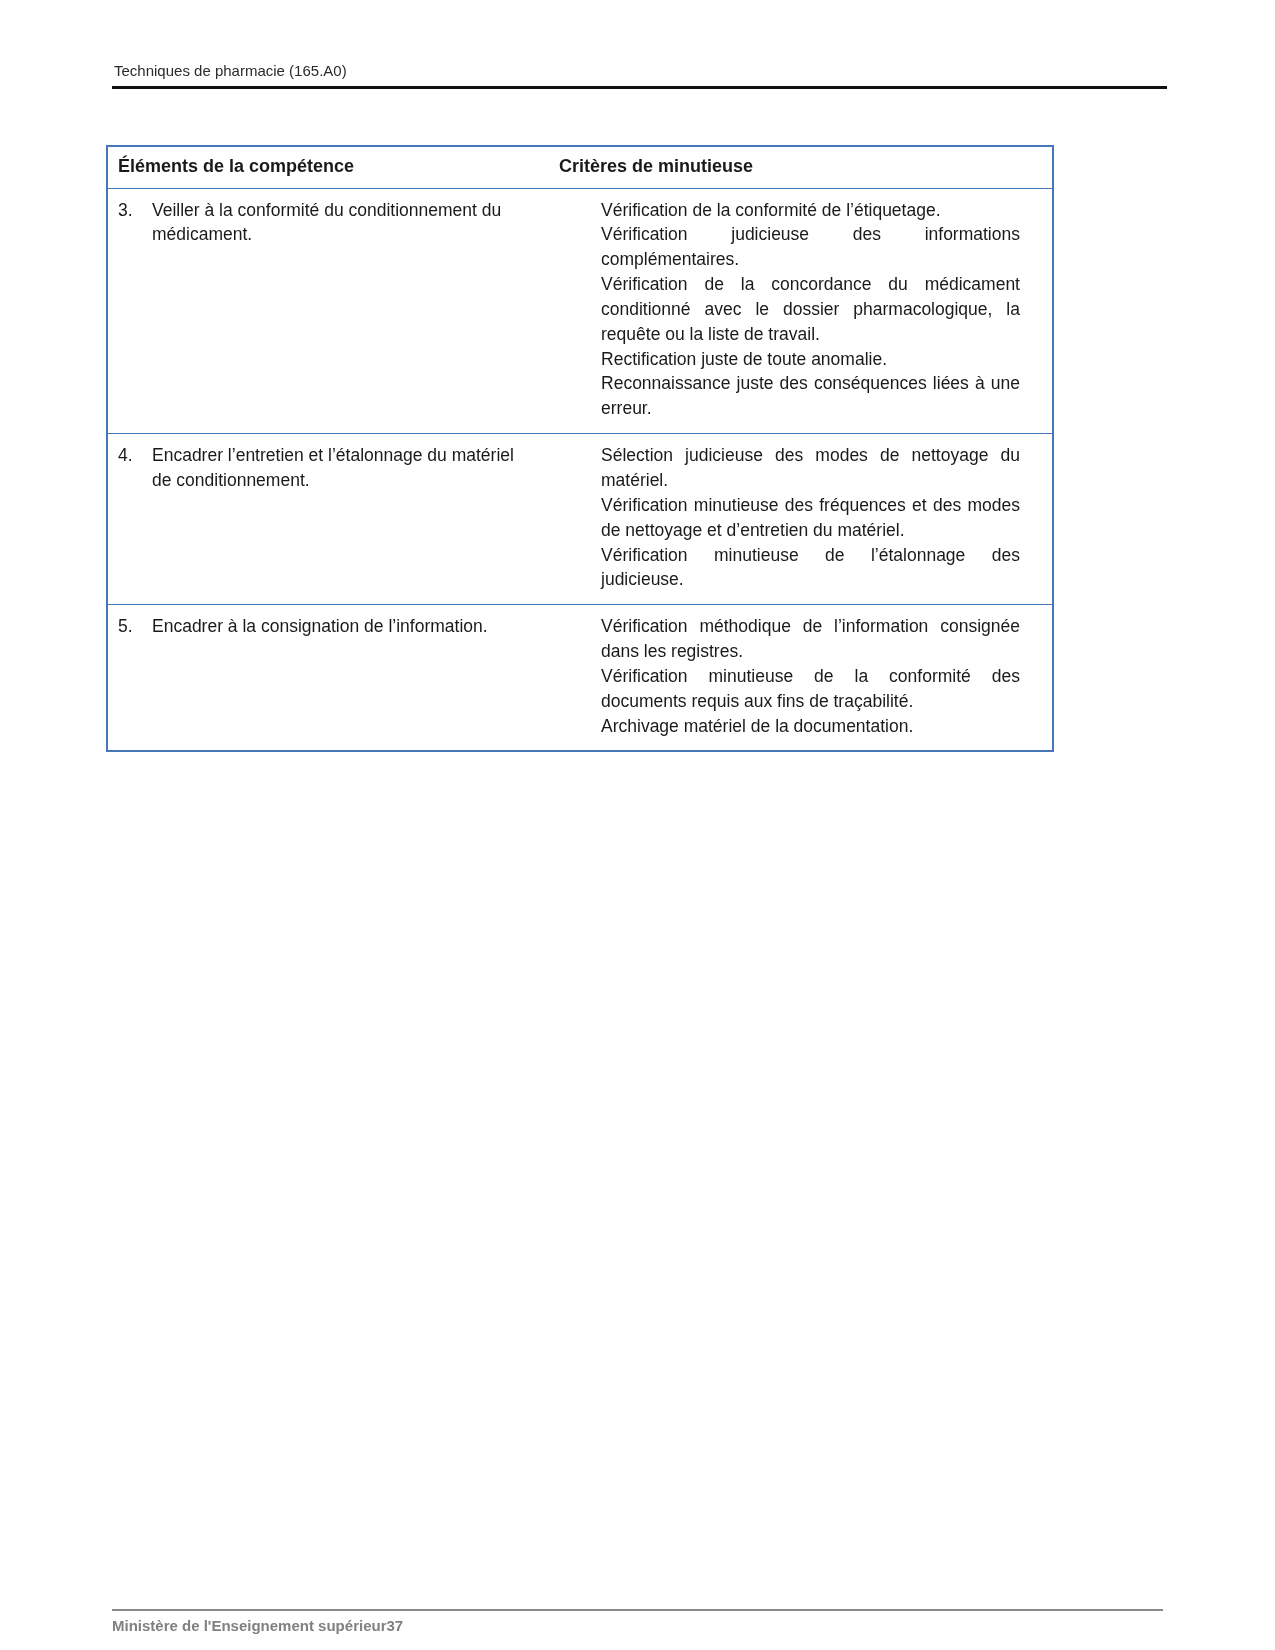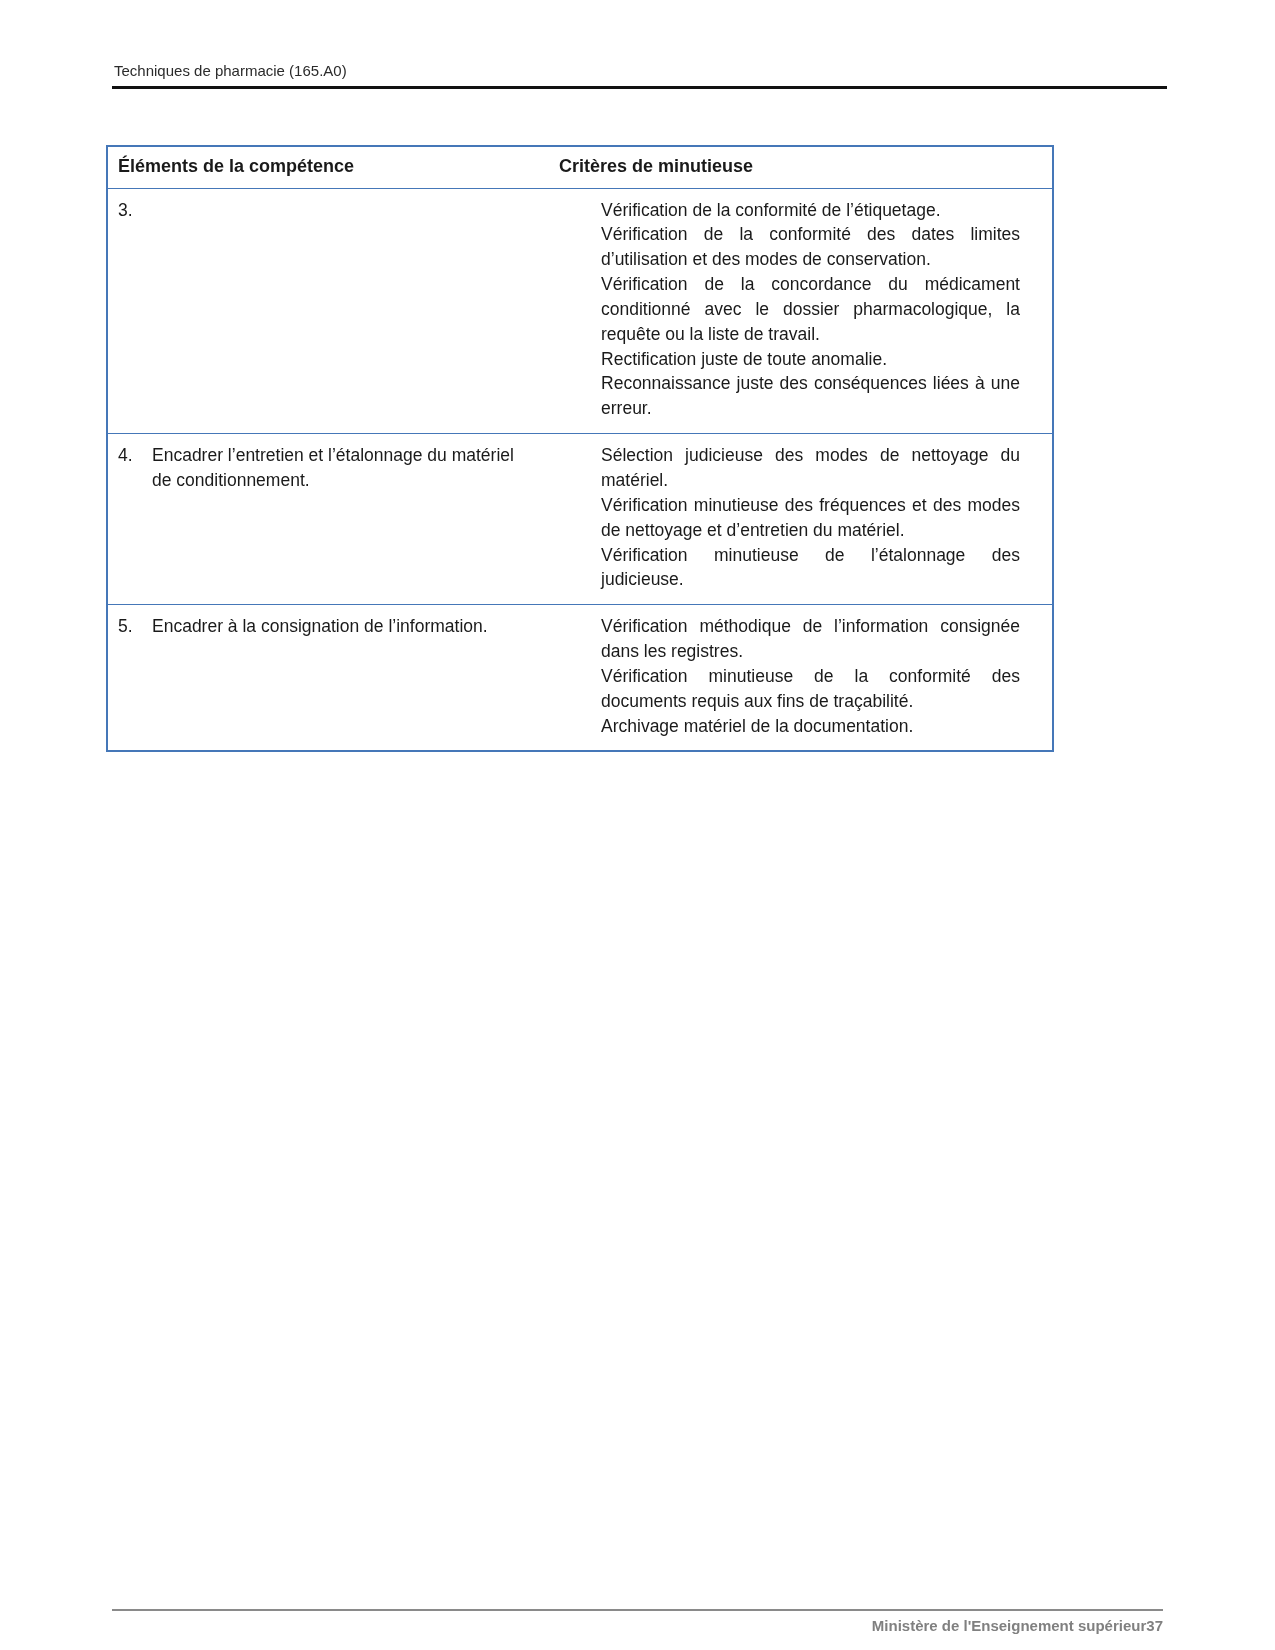--- a/index.html
+++ b/index.html
@@ -113,21 +113,21 @@
 
   
   .doc-footer {
     position: absolute;
     left: 112px;
     right: 112px;
     bottom: 16px;
     border-top: 2px solid #8a8a8a;
     padding-top: 6px;
     display: flex;
-    justify-content: flex-end;
+    justify-content: flex-start;
     font-size: 15px;
     font-weight: bold;
     color: #808080;
   }
 </style>
 </head>
 <body>
 
 <div class="page">
 
@@ -139,30 +139,31 @@
   <div class="comp-table">
 
     <div class="thead">
       <div class="th th-left">Éléments de la compétence</div>
       <div class="th th-right">Critères de minutieuse</div>
     </div>
 
     <div class="trow">
       <div class="td-left">
         <div class="item-num">3.</div>
+        <div class="item-text">Veiller à la conformité du conditionnement du médicament.</div>
       </div>
       <div class="td-right">
         <ul class="criteria">
           <li class="criterion">
             <span class="bullet-box"><span class="dot"></span></span>
             <span class="crit-text">Vérification de la conformité de l’étiquetage.</span>
           </li>
           <li class="criterion">
             <span class="bullet-box"><span class="dot"></span></span>
-            <span class="crit-text">Vérification de la conformité des dates limites d’utilisation et des modes de conservation.</span>
+            <span class="crit-text">Vérification judicieuse des informations complémentaires.</span>
           </li>
           <li class="criterion">
             <span class="bullet-box"><span class="dot"></span></span>
             <span class="crit-text">Vérification de la concordance du médicament conditionné avec le dossier pharmacologique, la requête ou la liste de travail.</span>
           </li>
           <li class="criterion">
             <span class="bullet-box"><span class="dot"></span></span>
             <span class="crit-text">Rectification juste de toute anomalie.</span>
           </li>
           <li class="criterion">

